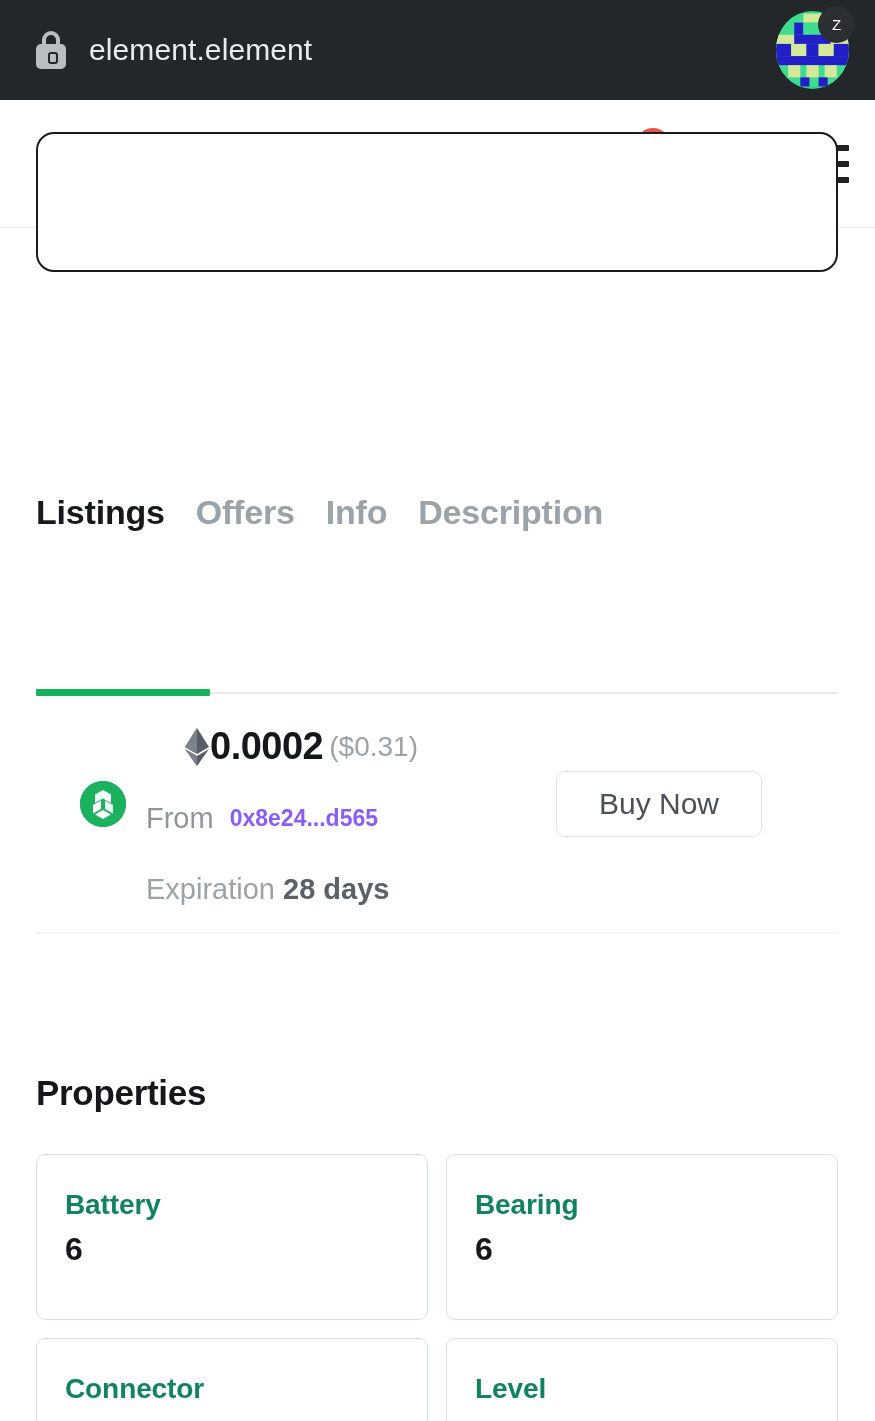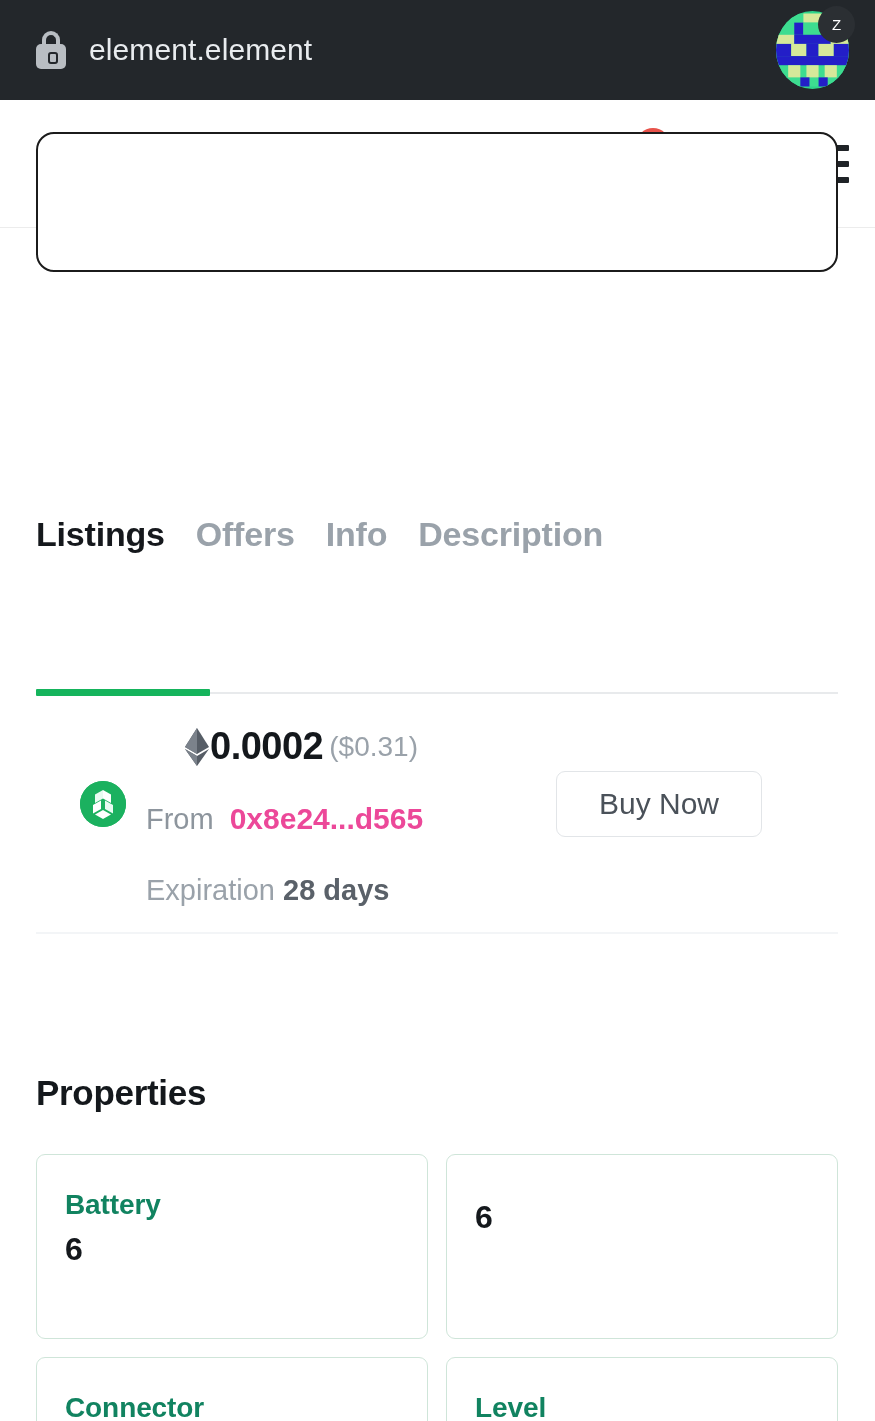--- a/index.html
+++ b/index.html
@@ -94,21 +94,21 @@
   .cut-card {
     position:absolute; left:36px; top:-96px;
     width:802px; height:140px;
     border:2px solid #1b1b1b;
     border-radius:18px;
     background:#fff;
   }
 
   .tabs {
     position:absolute; left:36px; top:265px;
-    display:flex; align-items:baseline; gap:31px;margin-top:22px;
+    display:flex; align-items:baseline; gap:31px;
   }
   .tab {
     font-size:34px; font-weight:700; color:#9aa2aa; cursor:pointer;
     letter-spacing:-.2px; white-space:nowrap;
   }
   .tab.active { color:#15181c; }
   .tabs-rule {
     position:absolute; left:36px; top:464px; width:802px; height:2px; background:#e8eaec;
   }
   .tabs-underline {
@@ -124,21 +124,21 @@
   .price-line { display:flex; align-items:center; margin-left:38px; }
   .eth-icon { width:26px; height:40px; position:relative; }
   .price-amount { font-size:38px; font-weight:700; color:#14181c; letter-spacing:-.5px; }
   .price-usd { font-size:28px; color:#9aa2aa; font-weight:400; margin-left:6px; }
   .seller-line { display:flex; align-items:center; gap:16px; margin-top:34px; }
   .seller-avatar {
     position:absolute; left:44px; top:56px;
     width:46px; height:46px; border-radius:50%; background:#1bb15f;
   }
   .from-label { font-size:29px; color:#8d959d; }
-  .from-addr { font-size:30px; color:#ec4899; font-weight:700; cursor:pointer; }
+  .from-addr { font-size:23px; color:#8b5cf6; font-weight:700; cursor:pointer; }
   .expiry-line { margin-top:38px; font-size:29px; }
   .expiry-label { color:#9aa2aa; }
   .expiry-value { color:#5a6169; font-weight:700; }
 
   .buy-now {
     position:absolute; left:556px; top:543px;
     width:206px; height:66px;
     border:1.5px solid #e2e5e8; border-radius:9px;
     background:#ffffff; color:#4a5159;
     font-size:30px; font-family:"Liberation Sans", sans-serif;
@@ -155,21 +155,21 @@
     position:absolute; left:36px; top:845px;
     font-size:35px; font-weight:700; color:#14181c; letter-spacing:-.3px;
   }
   .props-grid {
     position:absolute; left:36px; top:926px;
     width:802px;
     display:grid; grid-template-columns:1fr 1fr;
     column-gap:18px; row-gap:18px;
   }
   .prop-card {
-    height:185px;
+    height:166px;
     border:1.5px solid #cfe5d9; border-radius:9px;
     background:#ffffff;
     padding:34px 0 0 28px;
     cursor:pointer;
   }
   .prop-label { font-size:28px; font-weight:700; color:#118360; letter-spacing:-.1px; }
   .prop-value { font-size:32px; font-weight:700; color:#14181c; margin-top:10px; }
 
   .watermark {
     position:absolute; right:14px; bottom:5px;
@@ -344,20 +344,21 @@
   <div class="listing-divider"></div>
 
   <div class="properties-title">Properties</div>
 
   <div class="props-grid">
     <div class="prop-card">
       <div class="prop-label">Battery</div>
       <div class="prop-value">6</div>
     </div>
     <div class="prop-card">
+      <div class="prop-label">Bearing</div>
       <div class="prop-value">6</div>
     </div>
     <div class="prop-card">
       <div class="prop-label">Connector</div>
 
     </div>
     <div class="prop-card">
       <div class="prop-label">Level</div>
 
     </div>

